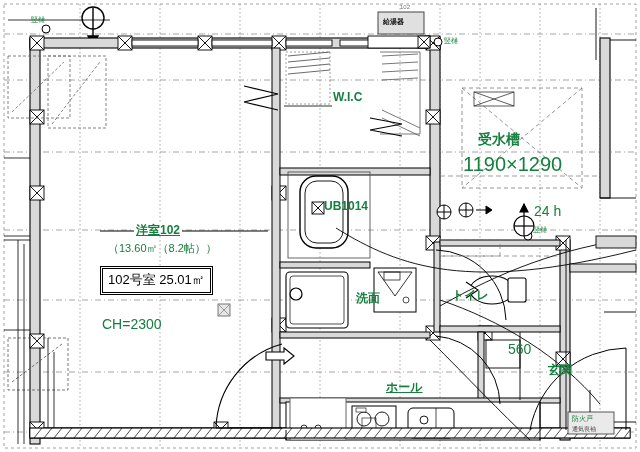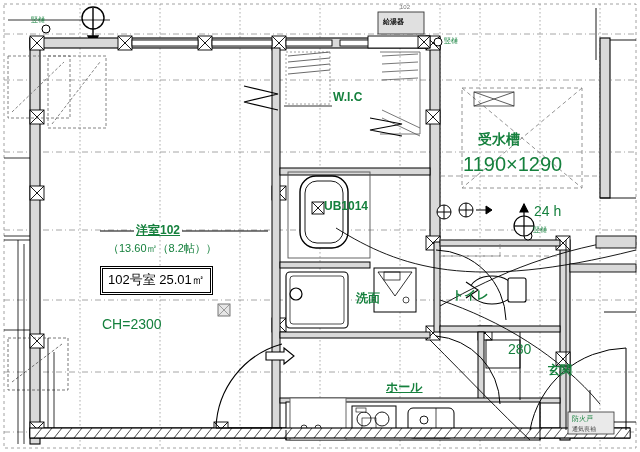--- a/index.html
+++ b/index.html
@@ -492,19 +492,19 @@
   <div class="lbl lbl-room" style="left:452px; top:289px;">トイレ</div>
 
   <div class="lbl lbl-small" style="left:534px; top:204px;">24 h</div>
 
   <div class="lbl lbl-tiny" style="left:533px; top:226px;">竪樋</div>
 
   <div class="lbl lbl-room" style="left:386px; top:381px;text-decoration:underline;">ホール</div>
 
   <div class="lbl lbl-room" style="left:548px; top:364px;">玄関</div>
 
-  <div class="lbl lbl-small" style="left:508px; top:342px;">280</div>
+  <div class="lbl lbl-small" style="left:508px; top:342px;">560</div>
 
   <div class="lbl lbl-tiny" style="left:572px; top:415px;">防火戸</div>
 
   <div class="lbl lbl-xtiny" style="left:572px; top:426px; color:#444;">通気喪袖</div>
 
 </div>
 
 </body></html>

